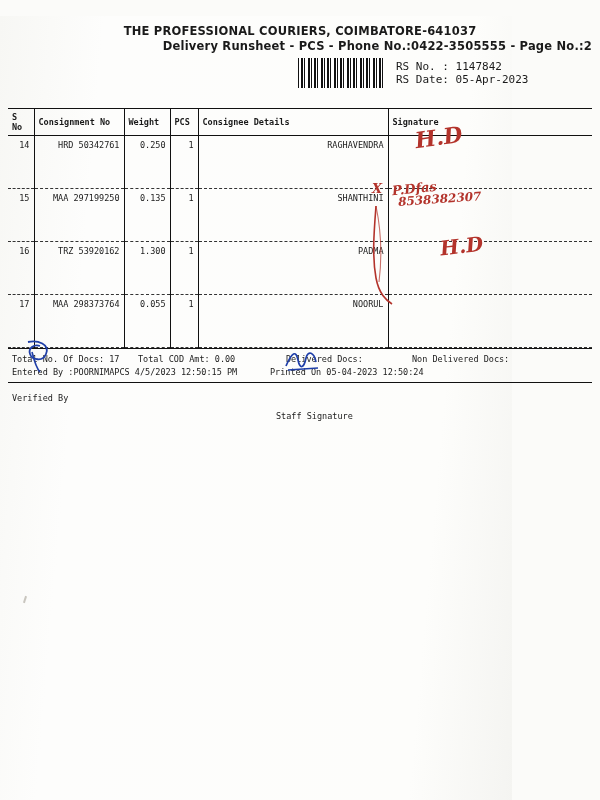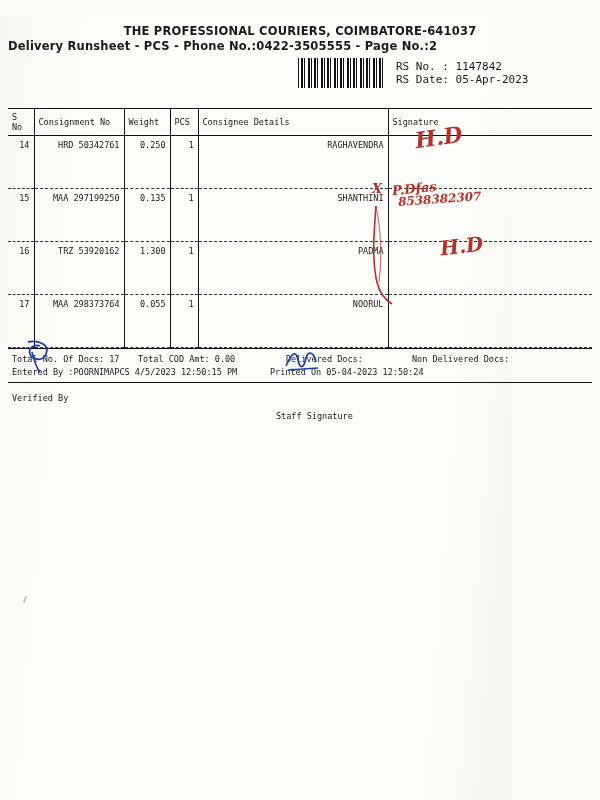--- a/index.html
+++ b/index.html
@@ -37,21 +37,21 @@
   }
   .title {
     text-align: center;
     font-family: "DejaVu Sans", sans-serif;
     font-weight: bold;
     font-size: 11.5px;
     letter-spacing: 0.2px;
     line-height: 14px;
   }
   .subtitle {
-    text-align: left;
+    text-align: right;
     font-family: "DejaVu Sans", sans-serif;
     font-weight: bold;
     font-size: 11.5px;
     letter-spacing: 0.2px;
     line-height: 15px;
     margin-top: 1px;
   }
   .meta {
     position: relative;
     margin-top: 4px;
@@ -94,21 +94,21 @@
     border-top: 1px solid #111;
     margin: 0;
   }
   table.runsheet {
     width: 100%;
     border-collapse: collapse;
     font-size: 8.5px;
     table-layout: fixed;
   }
   table.runsheet th {
-    font-weight: normal;
+    font-weight: bold;
     text-align: left;
     font-size: 8.5px;
     padding: 3px 4px;
     border-right: 1px solid #111;
     vertical-align: middle;
     font-family: "DejaVu Sans Mono", monospace;
   }
   table.runsheet td {
     padding: 4px 4px;
     border-right: 1px solid #111;

